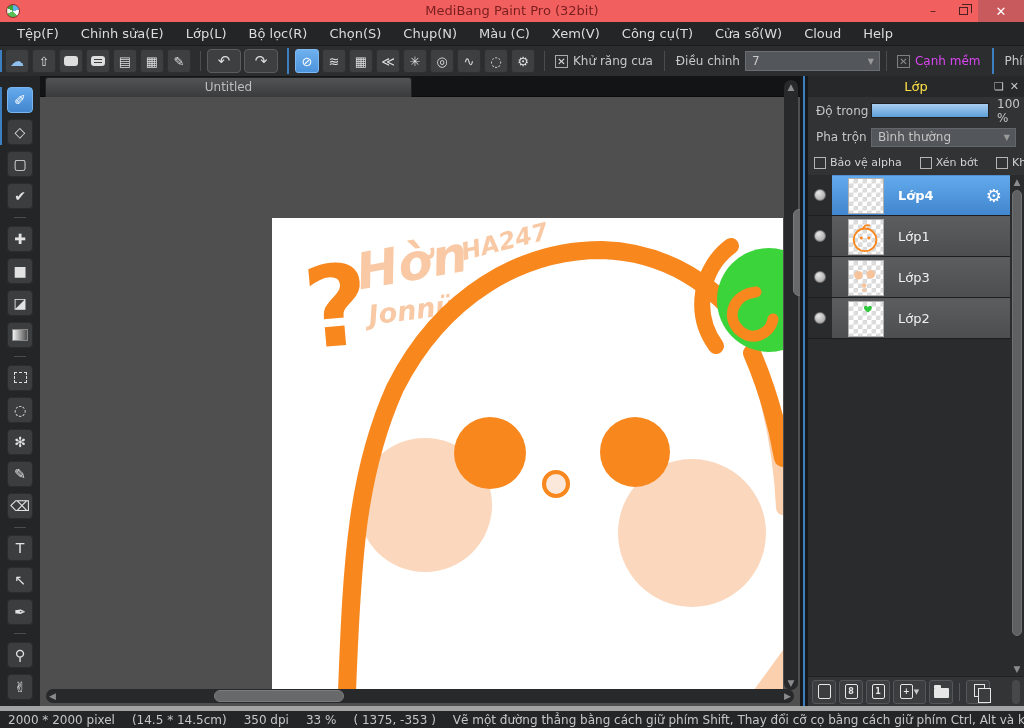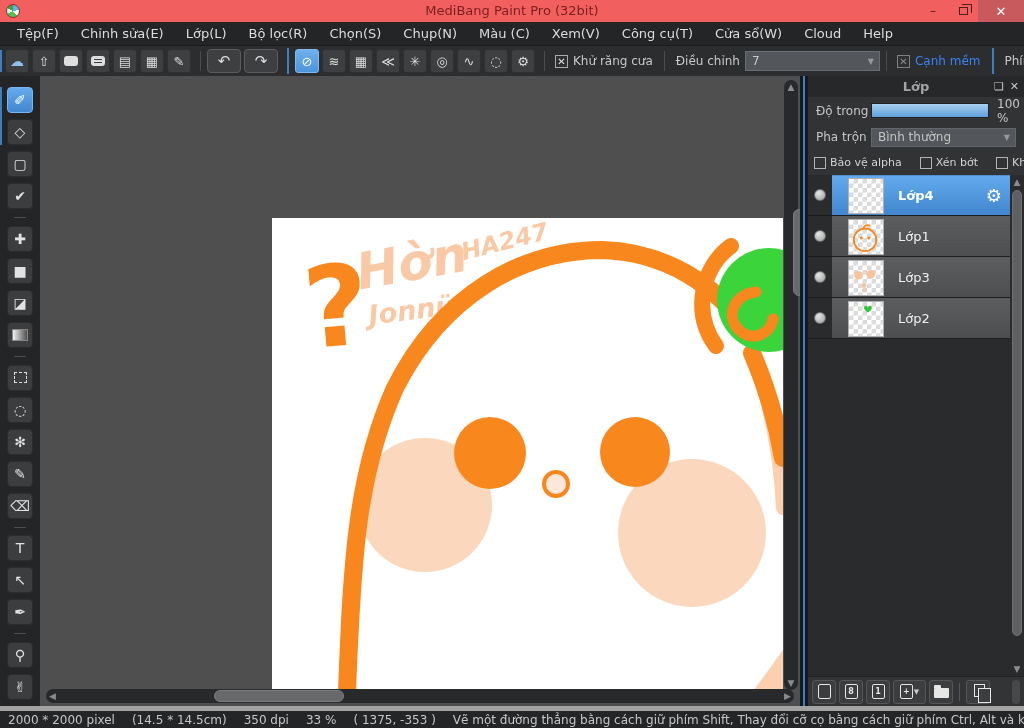--- a/index.html
+++ b/index.html
@@ -25,21 +25,21 @@
   
   .toolbar { position:absolute; top:46px; left:0; right:0; height:30px; background:#2B2D2F; display:flex; align-items:center; padding-left:5px; }
   .toolbar::before { content:""; position:absolute; left:0; top:4px; width:2px; height:22px; background:#3E7FC1; }
   .tb-btn { width:24px; height:24px; background:#3D3F41; border:1px solid #2E3032; border-radius:3px; display:flex; align-items:center; justify-content:center; font-size:13px; color:#DEDEDE; margin-right:3px; flex:none; }
   .tb-btn.blue-glyph { color:#8FC0EE; font-size:14px; }
   .tb-btn.wide { width:34px; border:1px solid #5A5C5E; border-radius:4px; font-size:15px; }
   .tb-btn.sel { background:linear-gradient(#6FB0EE,#4C94DC); border-color:#7FB9F2; color:#fff; }
   .tb-sep { width:1px; height:20px; background:#4A4C4E; margin:0 6px; flex:none; }
   .tb-sep-blue { width:2px; height:26px; background:#3E7FC1; margin:0 6px; flex:none; }
   .tb-label { font-size:12px; color:#C8C8C8; margin:0 5px; white-space:nowrap; }
-  .tb-label.dim { color:#3b82f6; }
+  .tb-label.dim { color:#d946ef; }
   .tb-check { width:13px; height:13px; background:#2E3032; border:1px solid #ABABAB; display:flex; align-items:center; justify-content:center; font-size:10px; color:#E4E4E4; margin-left:4px; flex:none; }
   .tb-check.dim { border-color:#7E8082; color:#8E9092; }
   .tb-dropdown { width:135px; height:20px; background:#53565A; border:1px solid #6A6D71; display:flex; align-items:center; font-size:12px; color:#CACACA; padding-left:6px; position:relative; flex:none; }
   .tb-dropdown .dd-arrow { position:absolute; right:5px; font-size:8px; color:#9A9A9A; }
   .icon-bubble { width:14px; height:10px; background:#DEDEDE; border-radius:3px; position:relative; }
   .icon-bubble::after { content:""; position:absolute; left:3px; bottom:-3px; border:3px solid transparent; border-top-color:#DEDEDE; border-left-width:2px; border-right-width:2px; }
   .icon-bubble.lines::before { content:""; position:absolute; left:3px; top:3px; width:8px; height:1px; background:#3D3F41; box-shadow:0 3px 0 #3D3F41; }
 
   
   .main { position:absolute; top:76px; left:0; right:0; bottom:22px; display:flex; }
@@ -66,21 +66,21 @@
   .vscroll { position:absolute; right:2px; top:4px; width:14px; height:610px; background:#28292B; border-radius:7px; }
   .vscroll .thumb { position:absolute; left:1px; top:129px; width:12px; height:87px; background:#67696B; border:1px solid #7A7C7E; border-radius:6px; }
   .vscroll .arr { position:absolute; left:0; right:0; text-align:center; font-size:9px; color:#8A8C8E; }
   .vscroll .arr.u { top:2px; } .vscroll .arr.d { bottom:2px; }
   .dock-gap { width:8px; background:#17181A; position:relative; flex:none; }
   .dock-gap::after { content:""; position:absolute; left:3px; top:0; bottom:0; width:2px; background:#3E7FC1; }
 
   
   .layer-panel { width:216px; background:#313335; display:flex; flex-direction:column; flex:none; }
   .panel-header { height:21px; background:#26282A; position:relative; text-align:center; }
-  .panel-title { font-size:13px; color:#a3a3a3; line-height:21px;font-weight:bold; }
+  .panel-title { font-size:13px; color:#fde047; line-height:21px; }
   .panel-hicons { position:absolute; right:5px; top:0; height:21px; display:flex; align-items:center; gap:6px; }
   .panel-hicons span { font-size:11px; color:#C8C8C8; }
   .prow { display:flex; align-items:center; padding:0 8px; }
   .prow.opacity { height:27px; }
   .prow.blend { height:26px; }
   .plabel { width:55px; font-size:12px; color:#C6C6C6; flex:none; }
   .slider { width:118px; height:15px; background:linear-gradient(#A9CFF0,#5D9FD9); border:1px solid #1F2123; flex:none; }
   .pvalue { font-size:12px; color:#C6C6C6; margin-left:8px; }
   .pdropdown { flex:1; height:19px; background:#53565A; border:1px solid #63666B; display:flex; align-items:center; font-size:12px; color:#C4C4C4; padding-left:6px; position:relative; }
   .pdropdown .dd-arrow { position:absolute; right:5px; font-size:8px; color:#9A9A9A; }
@@ -286,20 +286,23 @@
       <div class="tool-div"></div>
       <div class="tool-btn">
           <span>⚲</span>
         </div>
       <div class="tool-btn">
           <span>✌</span>
         </div>
     </div>
 
     <div class="canvas-area">
+      <div class="tab-bar">
+        <div class="tab">Untitled</div>
+      </div>
 
       <div class="canvas">
         <svg viewBox="0 0 511 472" width="511" height="472" xmlns="http://www.w3.org/2000/svg">
 
           <g fill="#F8C9A4" font-style="italic" font-weight="bold" font-family="DejaVu Sans, sans-serif">
             <text x="84" y="62" font-size="50" transform="rotate(-10 140 45)">Hờn</text>
             <text x="188" y="36" font-size="24" transform="rotate(-14 215 25)">HA247</text>
             <text x="96" y="102" font-size="27" transform="rotate(-7 135 90)">Jonnü</text>
           </g>
 

